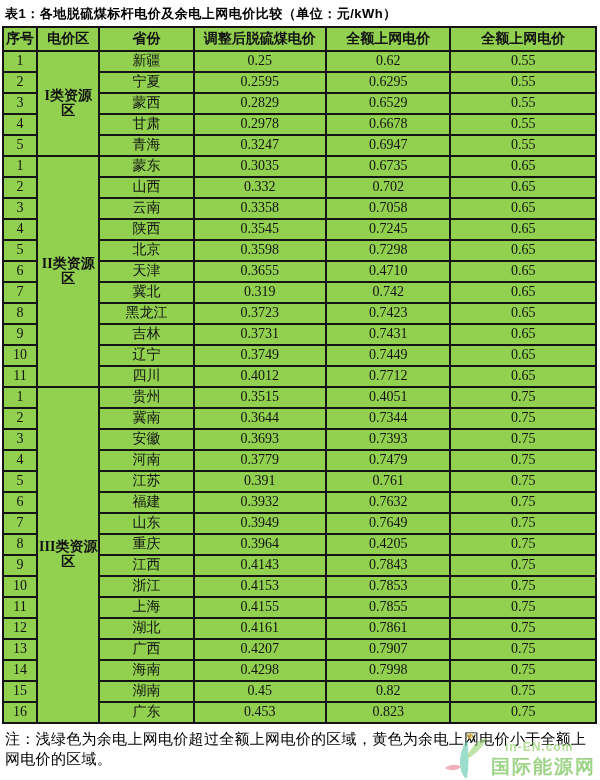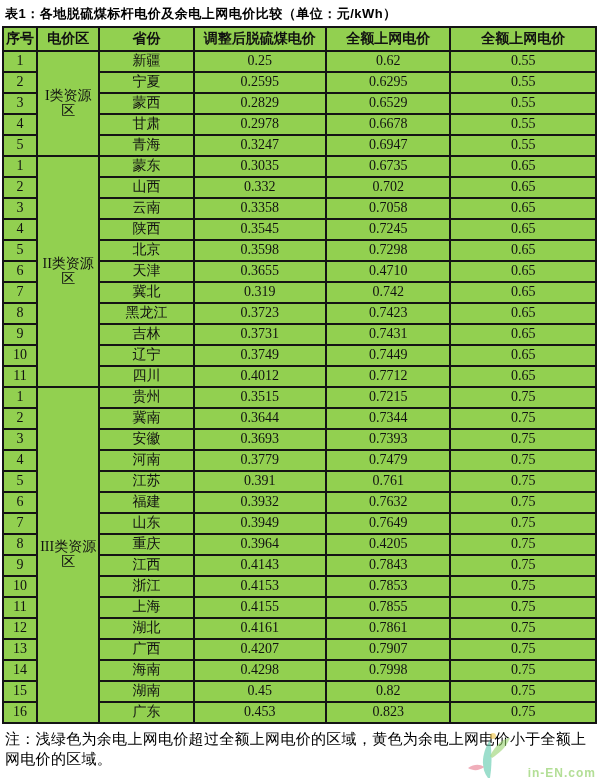--- a/index.html
+++ b/index.html
@@ -24,21 +24,21 @@
   table.price th{
     font-weight:bold;font-size:14px;height:22px;
     font-family:"Liberation Sans","DejaVu Sans",sans-serif;
   }
   table.price td{
     font-size:14px;height:19px;line-height:1.05;
     font-family:"Liberation Serif","DejaVu Serif",serif;
   }
   td.region-cell{
     font-size:13px;line-height:1.15;word-break:break-all;
-    font-family:"Liberation Sans","DejaVu Sans",sans-serif;font-weight:normal;
+    font-family:"Liberation Sans","DejaVu Sans",sans-serif;font-weight:bold;
   }
   td.hl{background:#ffff00;}
   .note{
     font-weight:normal;font-size:15px;color:#000;line-height:1.35;
     padding:5px 6px 0 5px;letter-spacing:0.3px;
   }
   .watermark{
     position:absolute;right:4px;bottom:0px;
     display:flex;align-items:flex-end;gap:2px;
     opacity:0.8;pointer-events:none;
@@ -190,21 +190,21 @@
         <td>四川</td>
         <td>0.4012</td>
         <td>0.7712</td>
         <td>0.65</td>
       </tr>
       <tr>
         <td class="hl">1</td>
         <td class="region-cell" rowspan="16">III类资源区</td>
         <td class="hl">贵州</td>
         <td class="hl">0.3515</td>
-        <td class="hl">0.7215</td>
+        <td class="hl">0.4051</td>
         <td class="hl">0.75</td>
       </tr>
       <tr>
         <td class="hl">2</td>
         <td class="hl">冀南</td>
         <td class="hl">0.3644</td>
         <td class="hl">0.7344</td>
         <td class="hl">0.75</td>
       </tr>
       <tr>
@@ -312,14 +312,15 @@
 
 <div class="watermark">
   <svg width="46" height="50" viewBox="0 0 46 50" aria-hidden="true">
     <path d="M22 48 C14 38, 16 22, 24 10 C26 22, 26 36, 24 48 Z" fill="rgba(90,200,170,0.75)"></path>
     <path d="M24 26 C30 14, 38 8, 44 8 C40 18, 32 24, 26 28 Z" fill="rgba(150,210,110,0.75)"></path>
     <path d="M2 38 C8 34, 14 34, 18 37 C13 41, 7 41, 2 38 Z" fill="rgba(230,120,140,0.75)"></path>
     <circle cx="27" cy="6" r="3" fill="rgba(240,200,80,0.8)"></circle>
   </svg>
   <div class="wm-text">
     <div class="wm-line1">in-EN.com</div>
+    <div class="wm-line2">国际能源网</div>
   </div>
 </div>
 
 </body></html>

